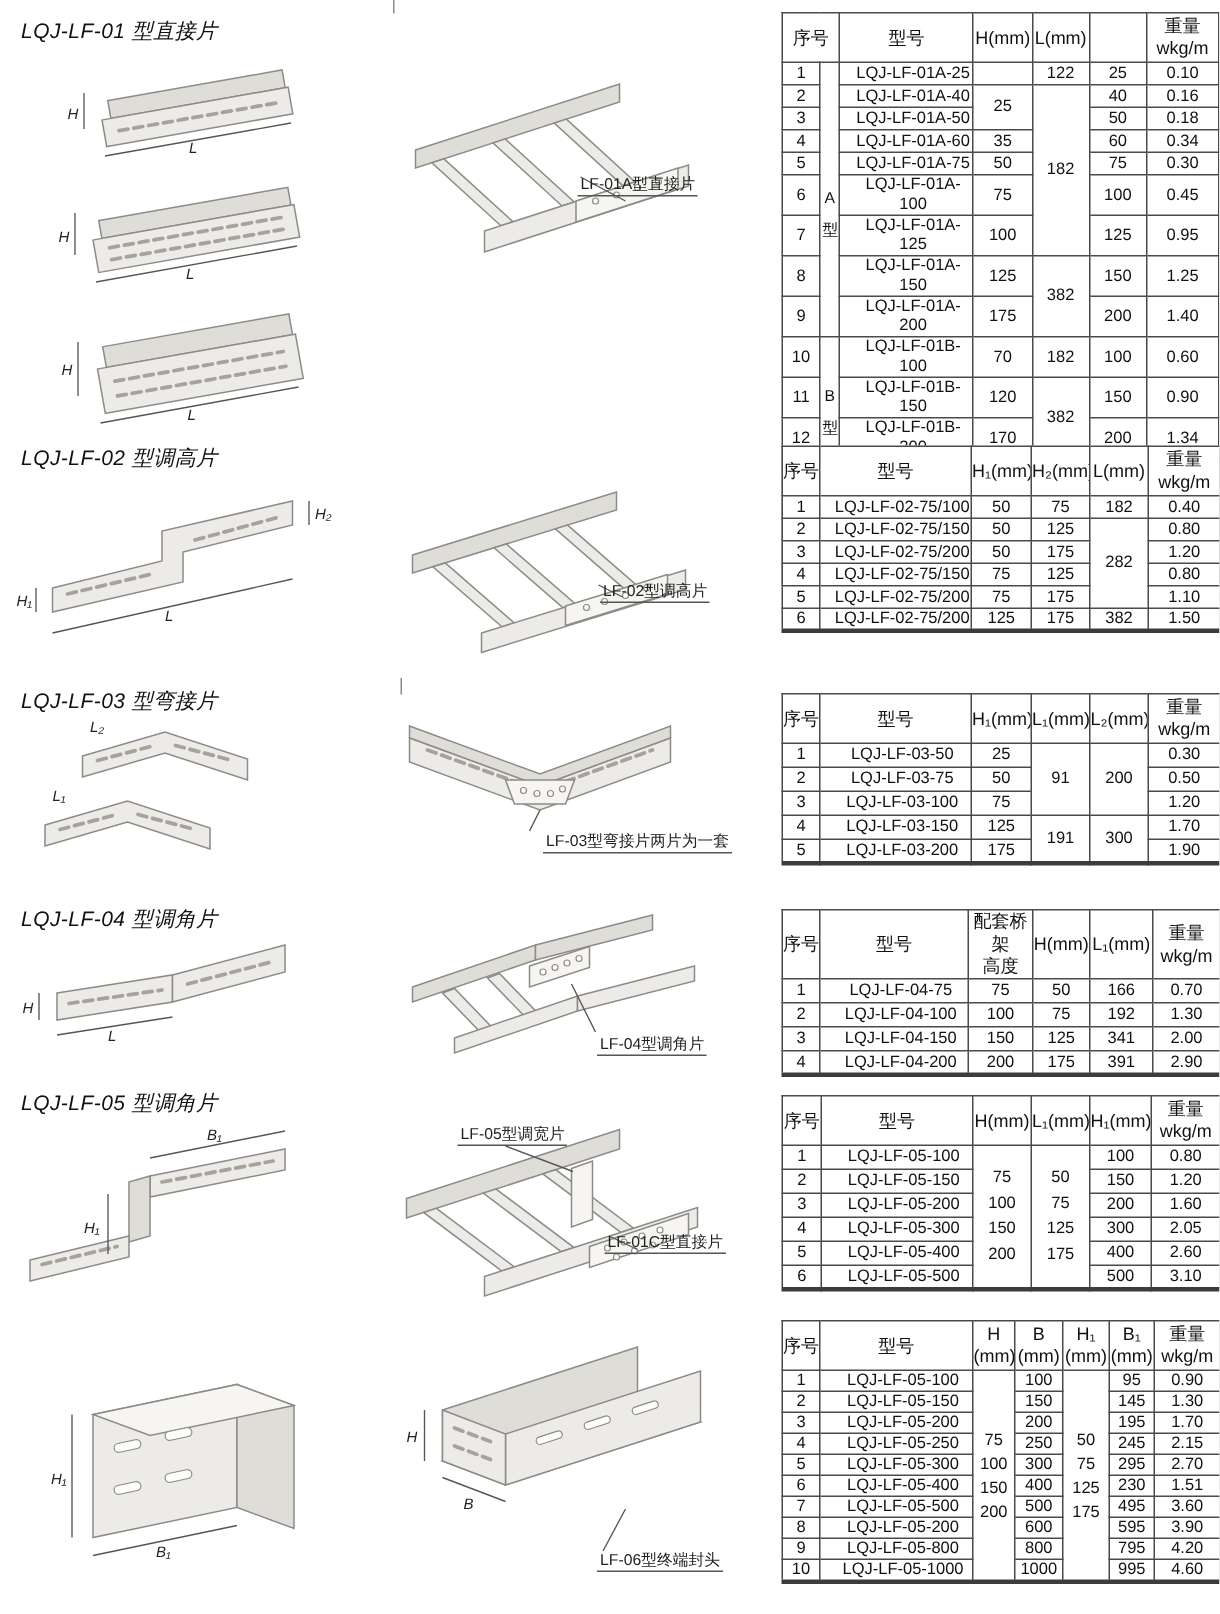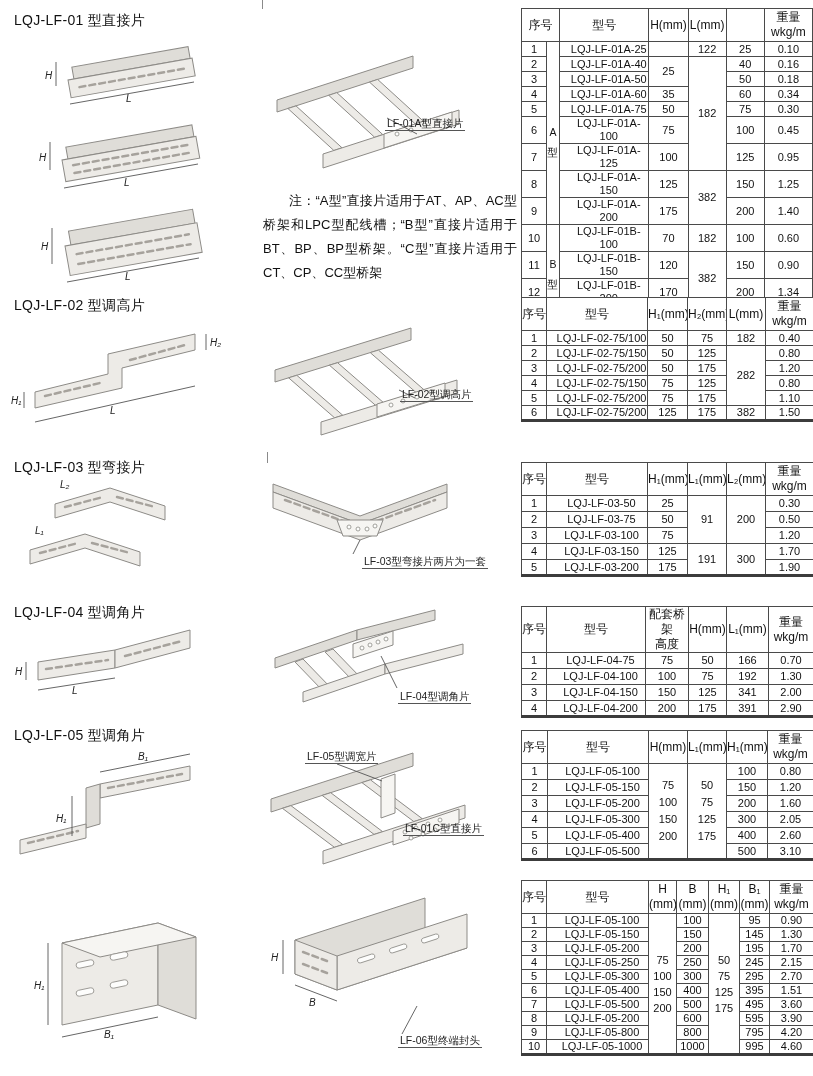--- a/index.html
+++ b/index.html
@@ -1,20 +1,20 @@
 <!DOCTYPE html>
 <html><head>
 <meta charset="utf-8">
 <style>
   * { box-sizing: border-box; }
   html,body { margin:0; padding:0; background:#fff; }
   #page { position:relative; width:813px; height:1076px; background:#ffffff;
           font-family:"Liberation Sans","DejaVu Sans",sans-serif; color:#1a1a1a; overflow:hidden; }
   .abs { position:absolute; }
-  .sec-title { position:absolute; font-size:14px; color:#111; letter-spacing:.3px; white-space:nowrap; }
+  .sec-title { position:absolute; font-size:14px; color:#111; letter-spacing:.3px; white-space:nowrap;font-style:italic; }
   .note { position:absolute; left:263px; top:176px; width:254px; font-size:13px; line-height:24px;
           color:#111; text-align:justify; text-indent:2em; }
   .cap-label { position:absolute; font-size:10.5px; color:#222; white-space:nowrap;
                border-bottom:1px solid #555; padding:0 2px 1px; line-height:12px; }
   .tick { position:absolute; width:1px; background:#8a8a8a; }
   .tbl { position:absolute; left:521px; width:292px; }
   .tbl table { border-collapse:collapse; width:292px; table-layout:fixed;
                border:1px solid #3c3c3c; border-bottom:3px solid #3c3c3c; background:#fff; }
   .tbl th,.tbl td { border:1px solid #4a4a4a; text-align:center; vertical-align:middle; padding:0; overflow:hidden; }
   .tbl th { font-weight:normal; font-size:12px; white-space:pre-line; height:33px; line-height:15px; color:#111; }
@@ -156,21 +156,20 @@
     <polygon class="f1" points="58,112 194,68 194,82 58,126"></polygon>
     <polygon class="f3" points="119,92 187,70 187,84 119,106"></polygon>
     <circle class="hole" cx="132" cy="92" r="2"></circle>
       <circle class="hole" cx="146" cy="88" r="2"></circle>
     <circle class="hole" cx="160" cy="83" r="2"></circle>
       <circle class="hole" cx="174" cy="79" r="2"></circle>
     <line class="lead" x1="152" y1="92" x2="122" y2="76"></line>
   </svg>
   <div class="cap-label" style="left:385px;top:117px">LF-01A型直接片</div>
 
-  <p class="note">注：“A型”直接片适用于AT、AP、AC型桥架和LPC型配线槽；“B型”直接片适用于BT、BP、BP型桥架。“C型”直接片适用于CT、CP、CC型桥架</p>
 
   <svg class="abs" style="left:265px;top:318px" width="250" height="122" viewBox="0 0 250 122">
     <polygon class="f2" points="10,52 146,10 146,22 10,64"></polygon>
     <polygon class="f1" points="23.6,59.8 31.8,57.3 77.8,97.3 69.6,99.8"></polygon>
     <polygon class="f1" points="64.4,47.2 72.6,44.7 118.6,84.7 110.4,87.2"></polygon>
     <polygon class="f1" points="105.2,34.6 113.4,32.1 159.4,72.1 151.2,74.6"></polygon>
     <polygon class="f1" points="56,104 192,62 192,75 56,117"></polygon>
     <polygon class="f3" points="112,86 180,65 180,78 112,99"></polygon>
     <circle class="hole" cx="126" cy="87" r="2"></circle>
       <circle class="hole" cx="138" cy="83" r="2"></circle>
@@ -727,21 +726,21 @@
             <td>5</td>
             <td class="model">LQJ-LF-05-300</td>
             <td>300</td>
             <td>295</td>
             <td>2.70</td>
           </tr>
           <tr>
             <td>6</td>
             <td class="model">LQJ-LF-05-400</td>
             <td>400</td>
-            <td>395</td>
+            <td>230</td>
             <td>1.51</td>
           </tr>
           <tr>
             <td>7</td>
             <td class="model">LQJ-LF-05-500</td>
             <td>500</td>
             <td>495</td>
             <td>3.60</td>
           </tr>
           <tr>

